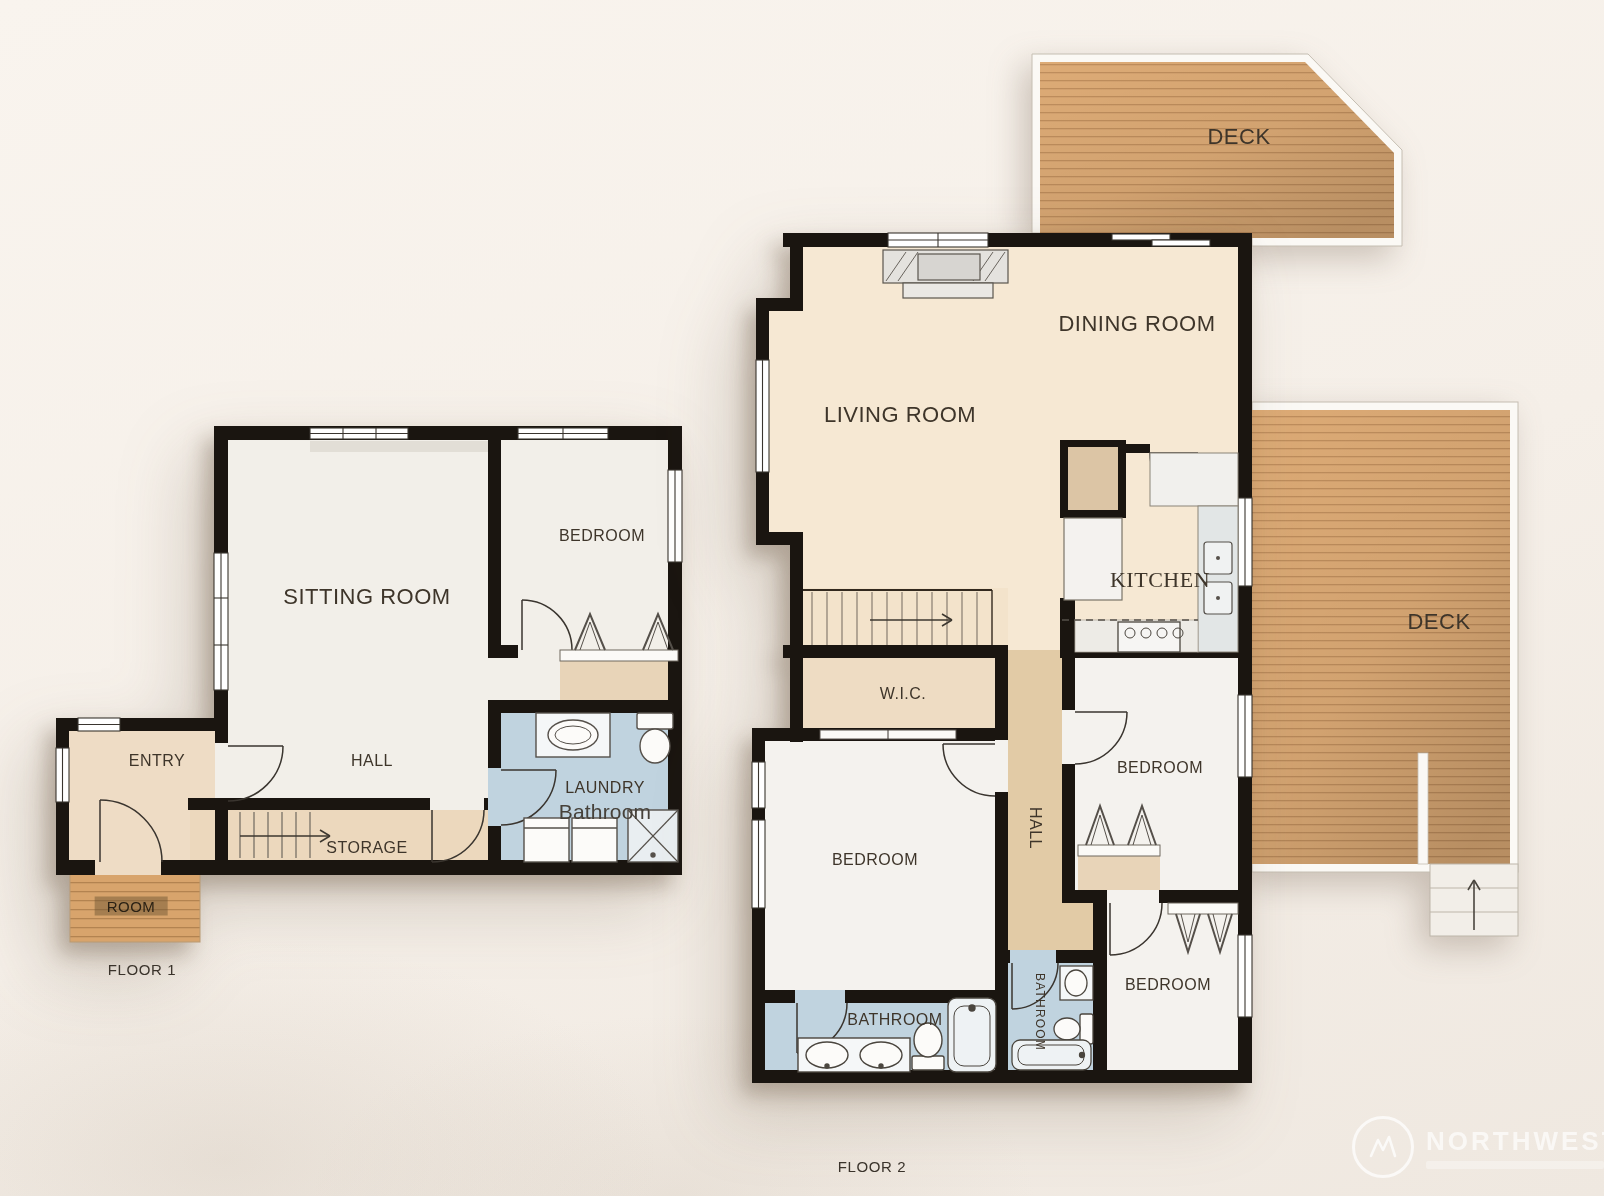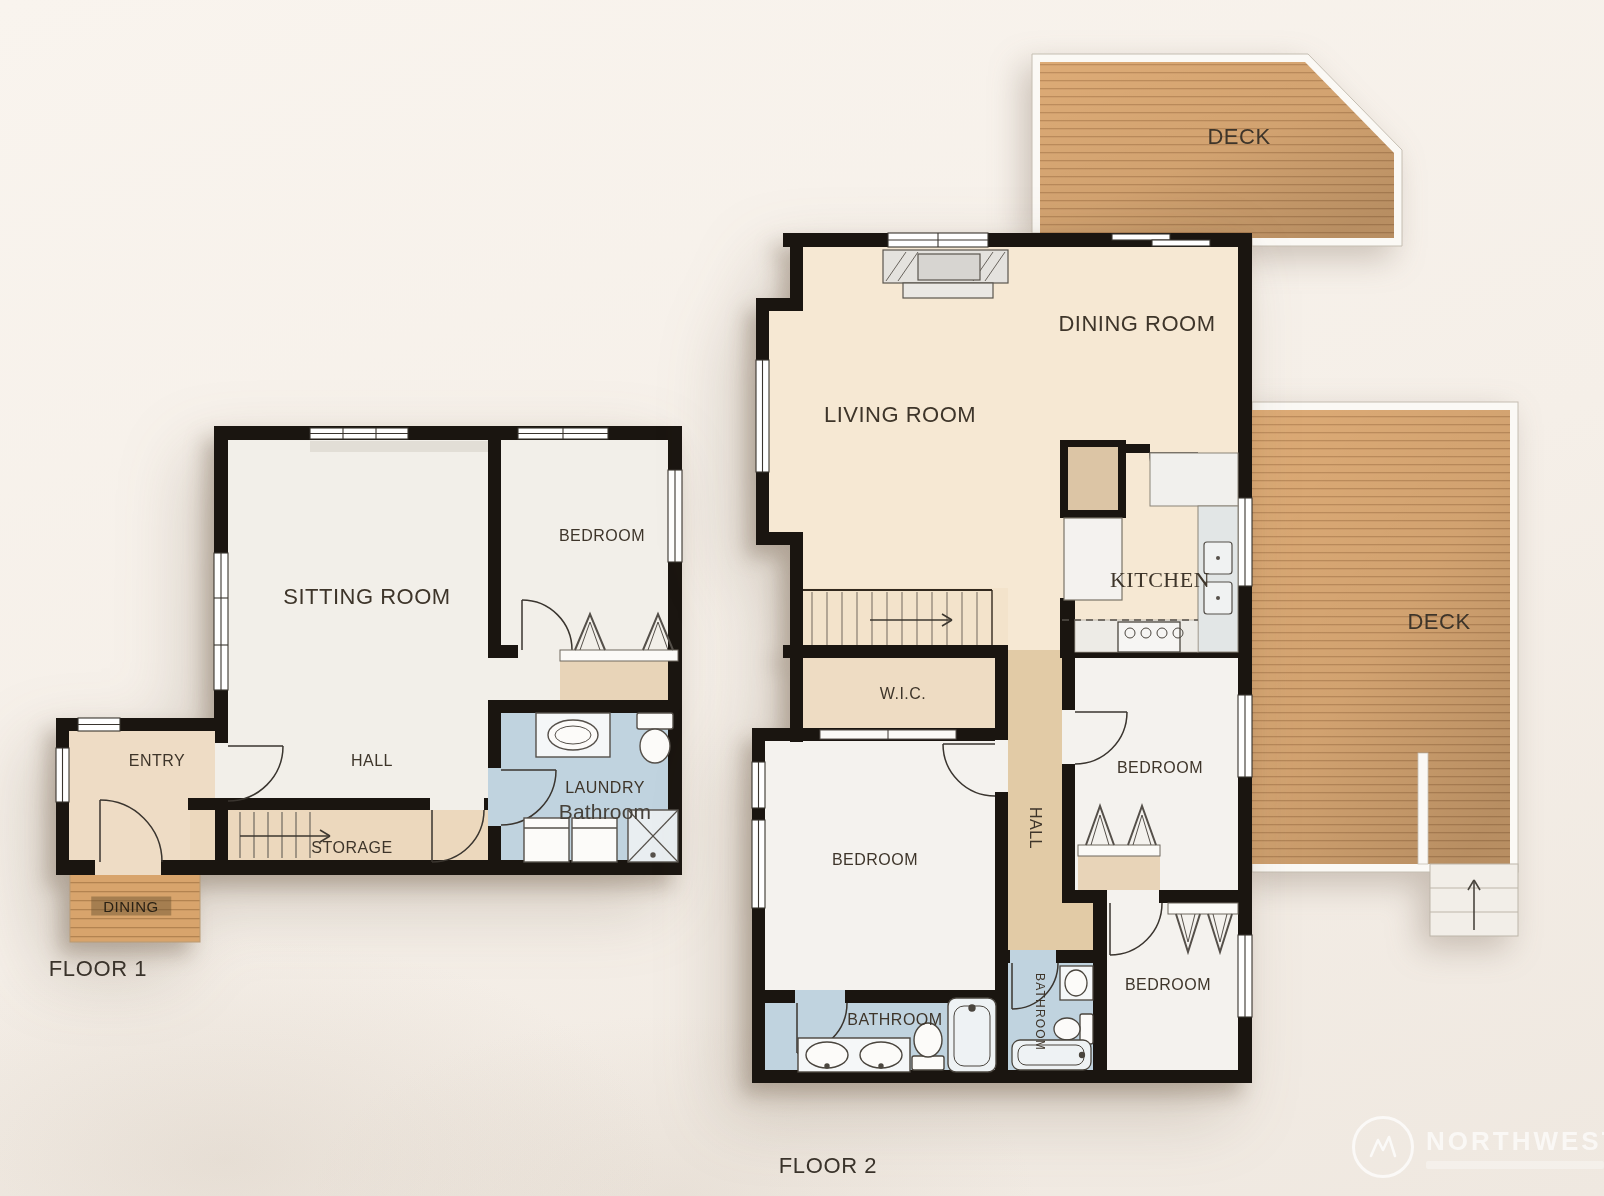--- a/index.html
+++ b/index.html
@@ -15,21 +15,21 @@
   .shadow-house{filter:drop-shadow(-10px 12px 10px rgba(96,76,56,.33)) drop-shadow(-22px 26px 34px rgba(96,76,56,.22));}
   .shadow-deck{filter:drop-shadow(-10px 12px 16px rgba(96,76,56,.28));}
   .lbl{
     position:absolute; transform:translate(-50%,-50%);
     font-size:16px; letter-spacing:.5px; color:#3e352a; white-space:nowrap;
   }
   .lbl.big{font-size:22px;}
   .lbl.serif{font-size:21px; letter-spacing:.2px; color:#46413a;}
   .lbl.v{transform:translate(-50%,-50%) rotate(90deg);}
   .lbl.vs{font-size:12px; letter-spacing:1.2px;}
-  .lbl.floorlbl{font-size:22px; letter-spacing:.6px; color:#3a332b;}
+  .lbl.floorlbl{font-size:15px; letter-spacing:.6px; color:#3a332b;margin-left:44px;}
   .lbl.porchbox{background:rgba(104,79,47,.45); padding:1px 12px; color:#2a2114; font-size:15px;}
   .wm{position:absolute; left:1352px; top:1116px; display:flex; align-items:center; gap:12px;}
   .wm-circle{width:56px;height:56px;border-radius:50%;border:3px solid rgba(255,255,255,.72);
     display:flex;align-items:center;justify-content:center;}
   .wm-text{font-weight:bold;font-size:26px;letter-spacing:3px;color:rgba(255,255,255,.66);}
   .wm-sub{margin-top:4px;height:8px;width:178px;background:rgba(255,255,255,.34);border-radius:2px;}
 </style>
 </head>
 <body>
 
@@ -338,25 +338,25 @@
       <rect x="1012" y="1040" width="79" height="30" rx="8" fill="#eef2f4"></rect>
       <rect x="1018" y="1045" width="66" height="20" rx="8" fill="none" stroke-width="1"></rect>
       <circle cx="1082" cy="1055" r="2.5" fill="#4a453e"></circle>
     </g>
   </g>
 </svg>
 
 <div class="lbl big" style="left:356px;top:597px;margin-left:11px;">SITTING ROOM</div>
 <div class="lbl" style="left:602px;top:536px;">BEDROOM</div>
 <div class="lbl" style="left:372px;top:761px;">HALL</div>
-<div class="lbl" style="left:352px;top:848px;">STORAGE</div>
+<div class="lbl" style="left:367px;top:848px;">STORAGE</div>
 <div class="lbl" style="left:157px;top:761px;">ENTRY</div>
 <div class="lbl" style="left:605px;top:788px;">LAUNDRY</div>
 <div class="lbl serif" style="left:605px;top:812px;">Bathroom</div>
-<div class="lbl porchbox" style="left:131px;top:906px;">DINING</div>
+<div class="lbl porchbox" style="left:131px;top:906px;">ROOM</div>
 <div class="lbl floorlbl" style="left:98px;top:969px;">FLOOR 1</div>
 
 <div class="lbl big" style="left:1239px;top:137px;">DECK</div>
 <div class="lbl big" style="left:1439px;top:622px;" able="false">DECK</div>
 <div class="lbl big" style="left:900px;top:374px;margin-top:41px;">LIVING ROOM</div>
 <div class="lbl big" style="left:1137px;top:324px;">DINING ROOM</div>
 <div class="lbl big" style="left:1160px;top:580px;font-family:Liberation Serif, serif;">KITCHEN</div>
 <div class="lbl" style="left:903px;top:694px;">W.I.C.</div>
 <div class="lbl v" style="left:1035px;top:828px;">HALL</div>
 <div class="lbl" style="left:875px;top:860px;">BEDROOM</div>

